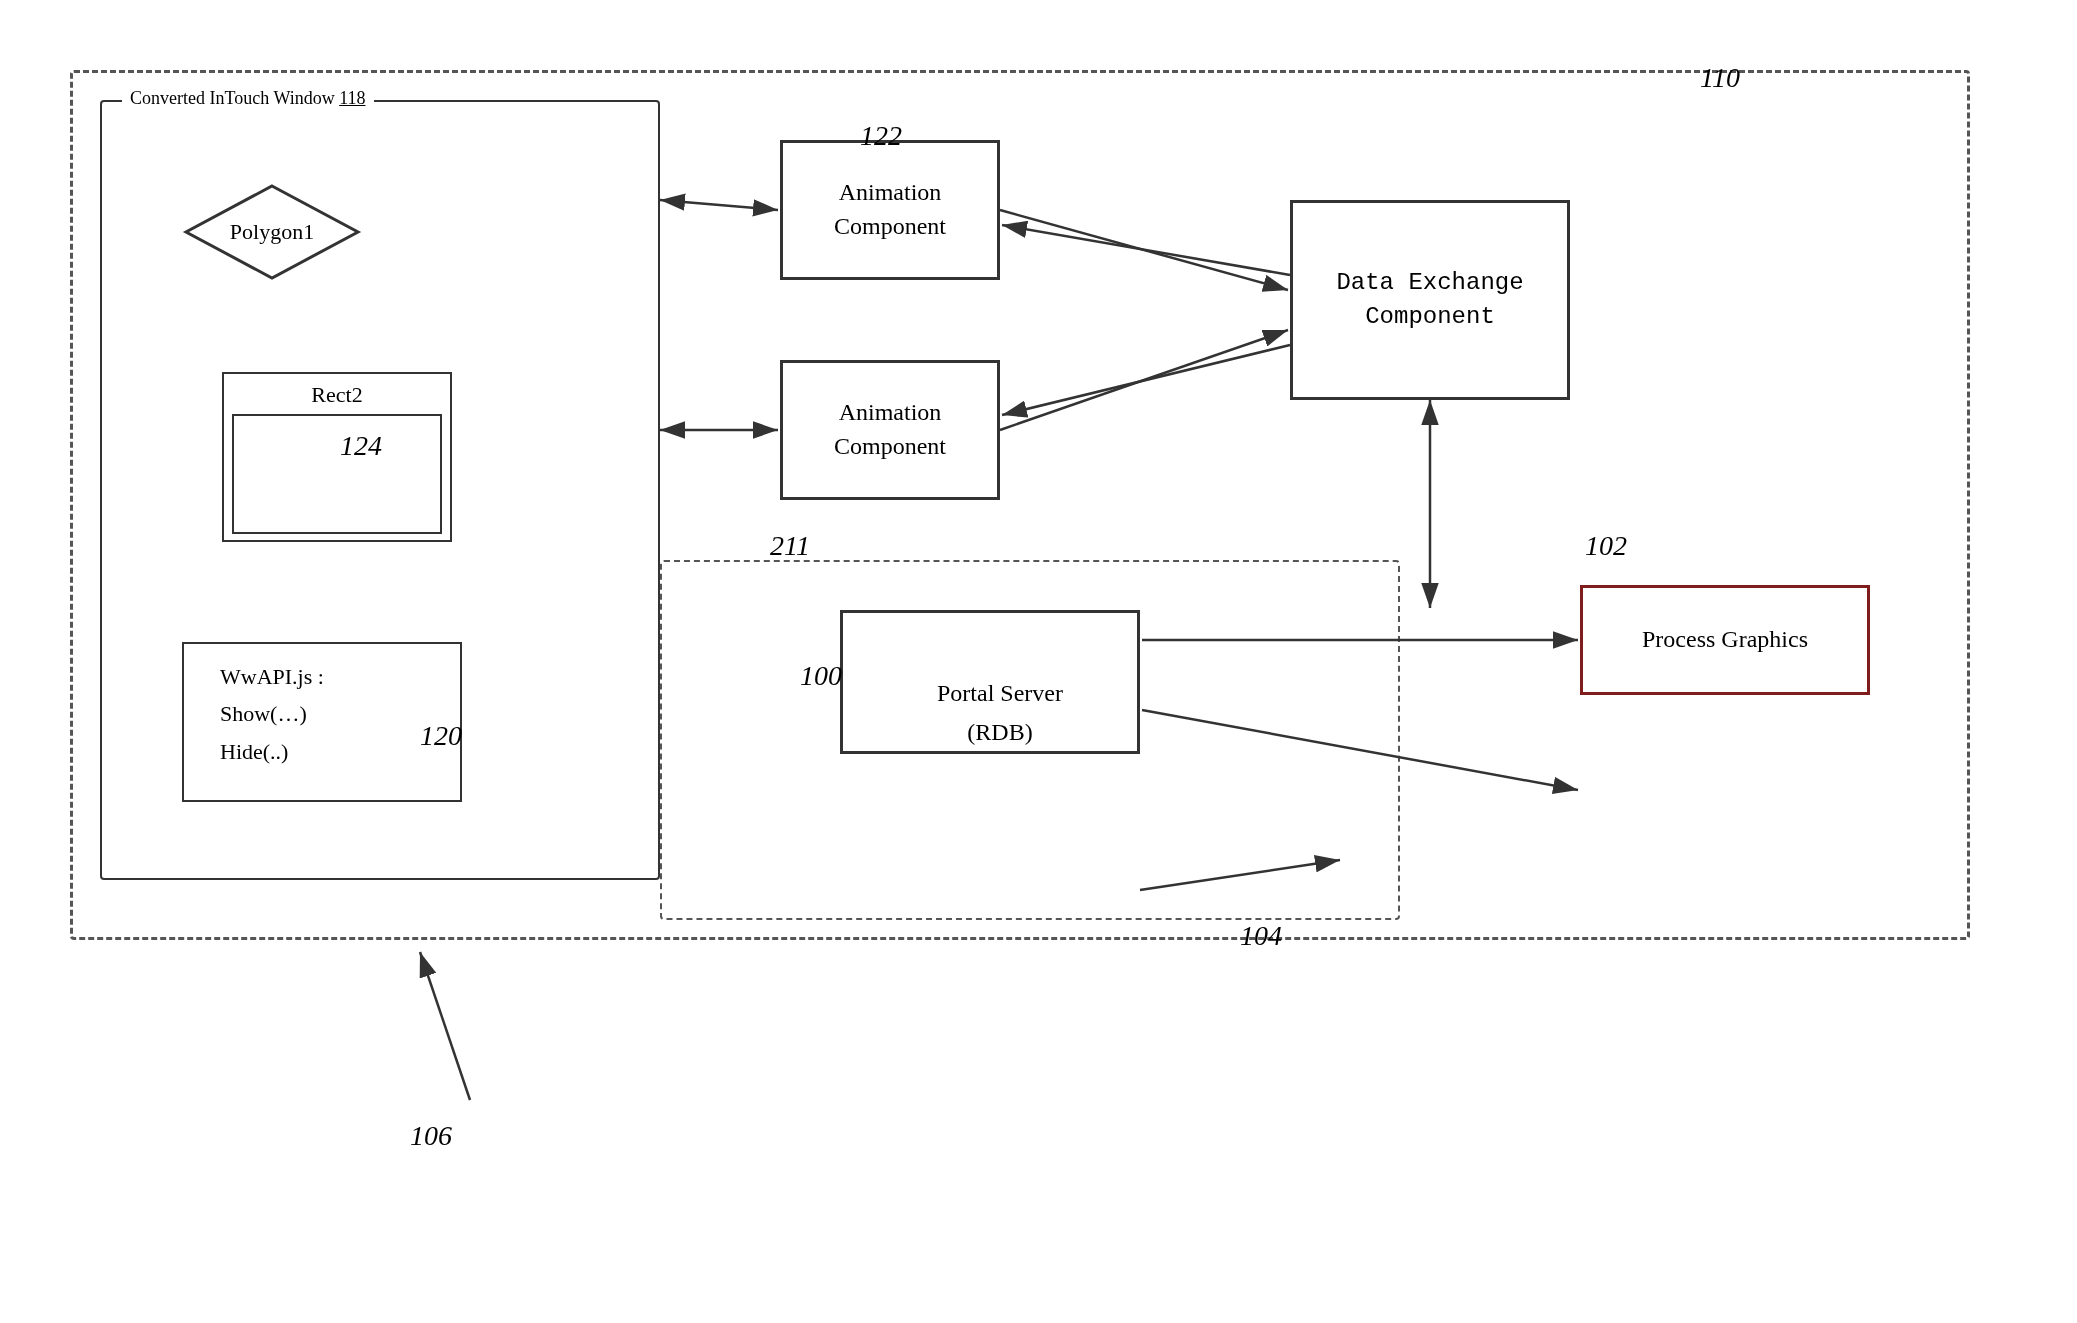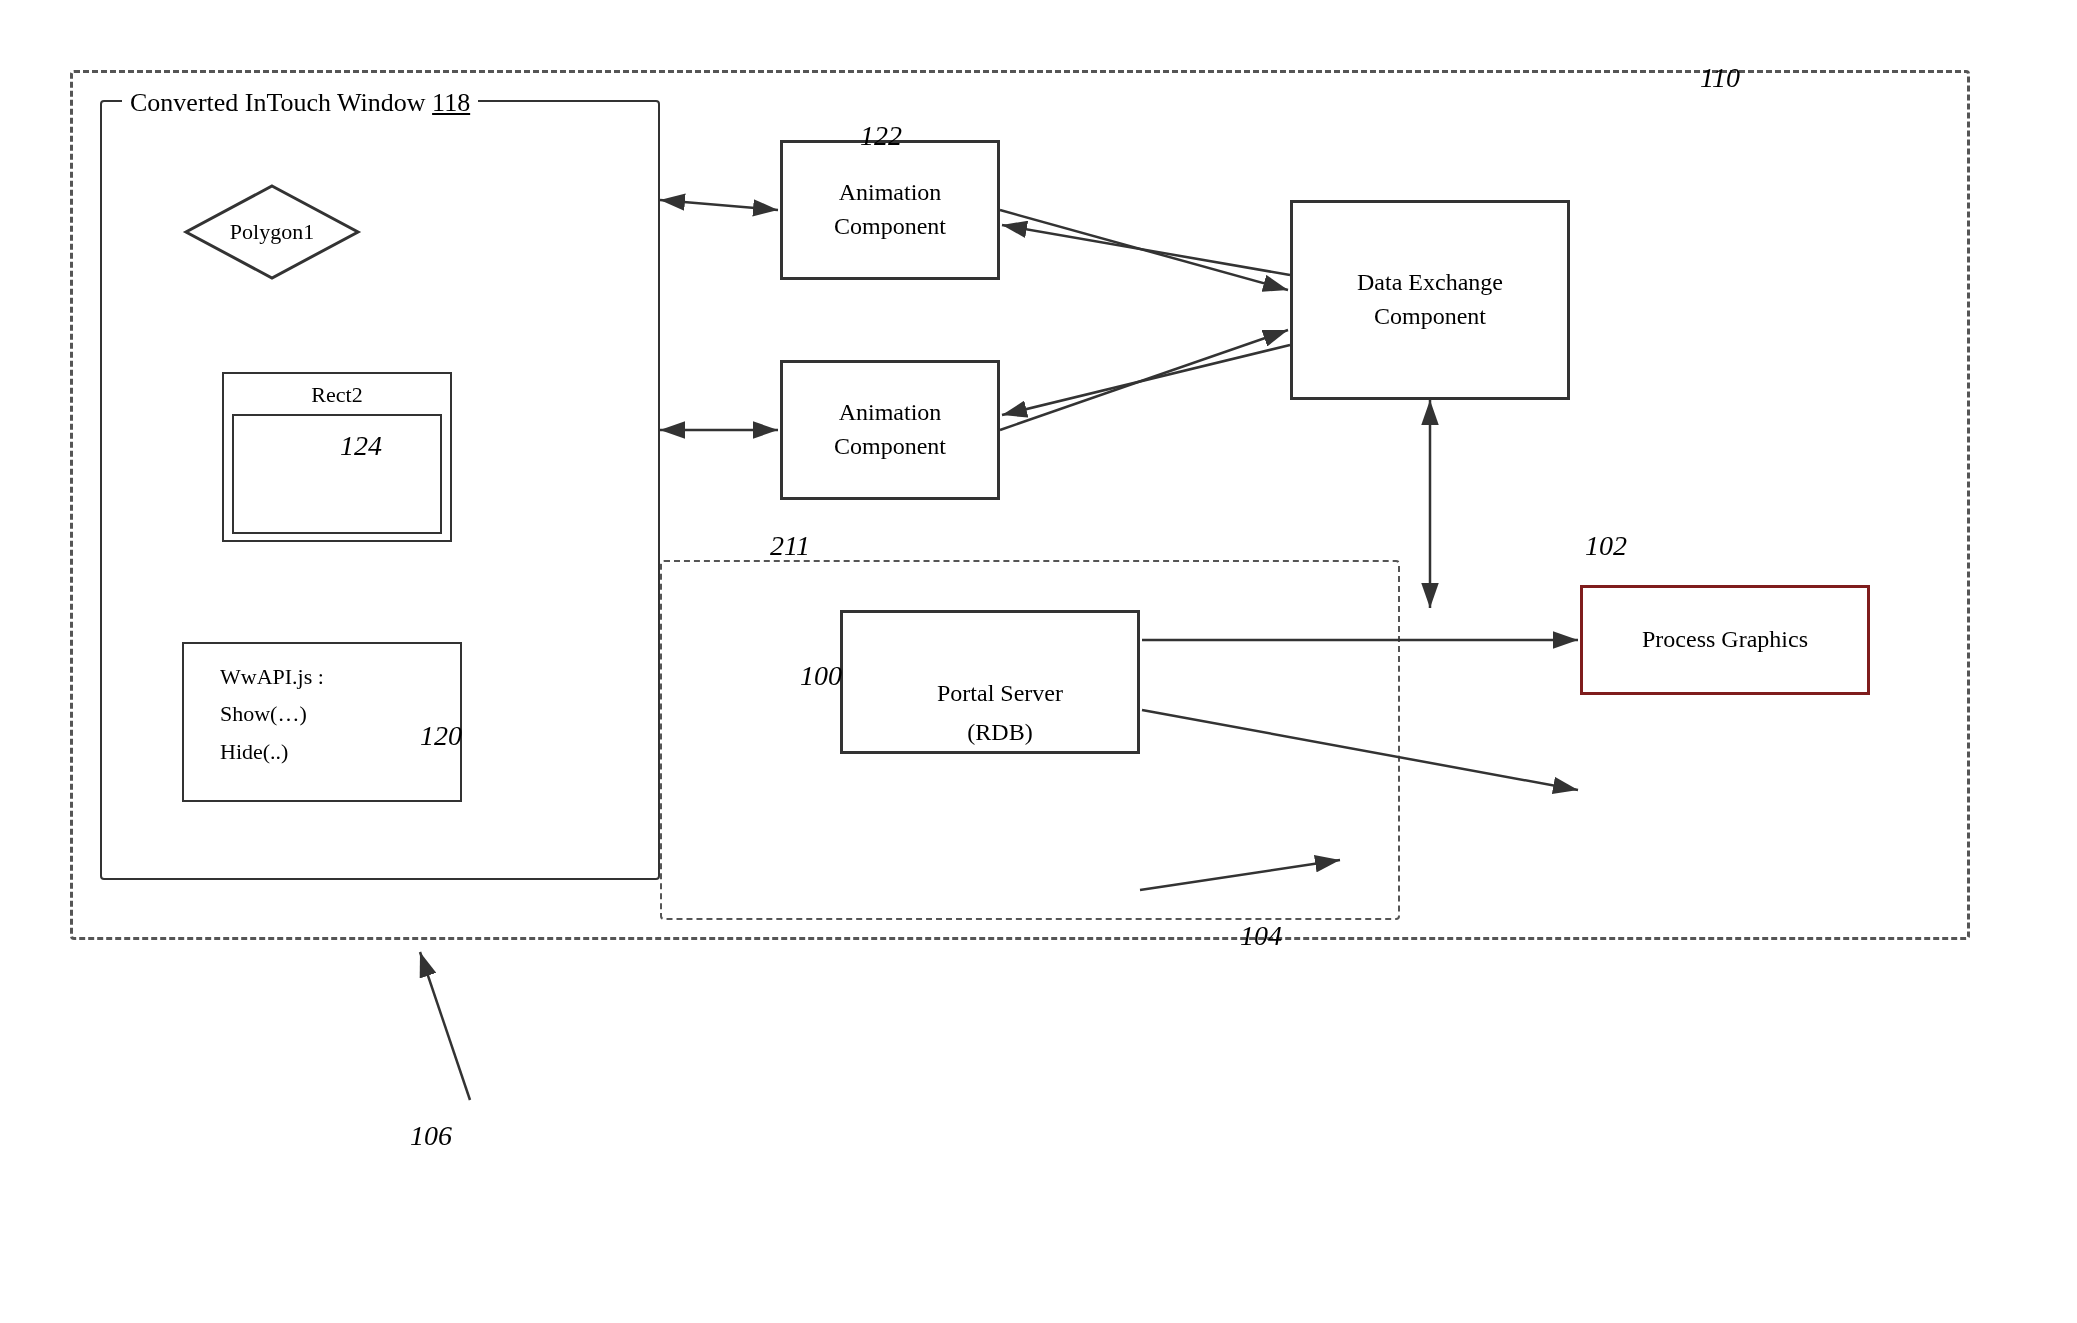--- a/index.html
+++ b/index.html
@@ -42,21 +42,21 @@
       border-radius: 4px;
       background: #fff;
     }
 
     .intouch-title {
       position: absolute;
       top: -14px;
       left: 20px;
       background: #fff;
       padding: 0 8px;
-      font-size: 26px;
+      font-size: 18px;
       font-weight: normal;
     }
 
     .intouch-title u {
       text-decoration: underline;
     }
 
     
     .polygon1-container {
       position: absolute;
@@ -171,20 +171,21 @@
       height: 200px;
       border: 3px solid #333;
       background: #fff;
       display: flex;
       align-items: center;
       justify-content: center;
       text-align: center;
       font-size: 24px;
       line-height: 1.4;
       padding: 10px;
+      font-family: Liberation Mono, monospace;
     }
 
     
     .lower-dashed {
       position: absolute;
       top: 520px;
       left: 620px;
       width: 740px;
       height: 360px;
       border: 2px dashed #555;

